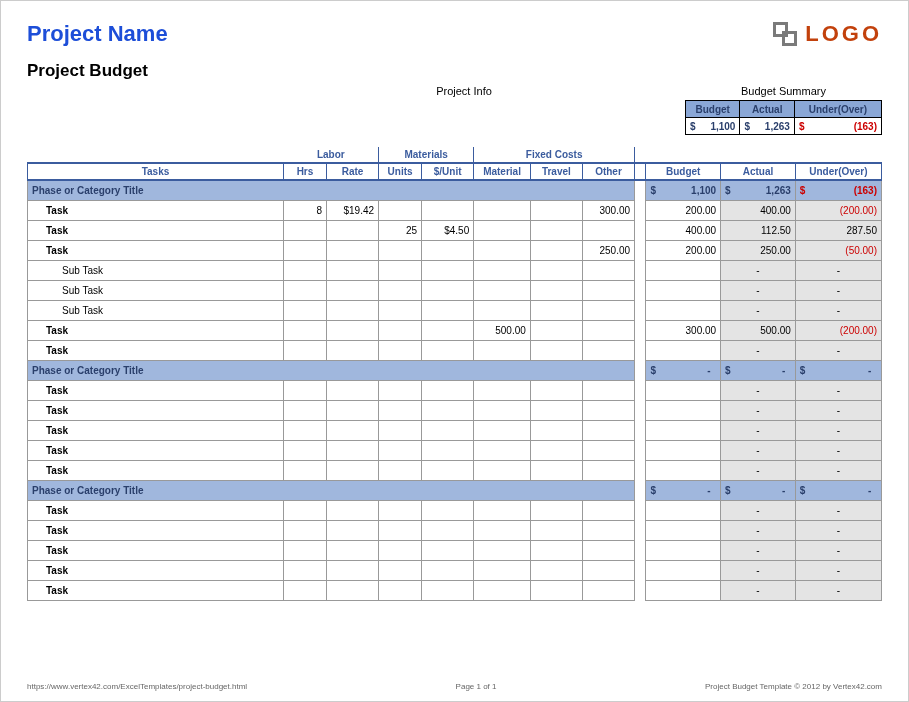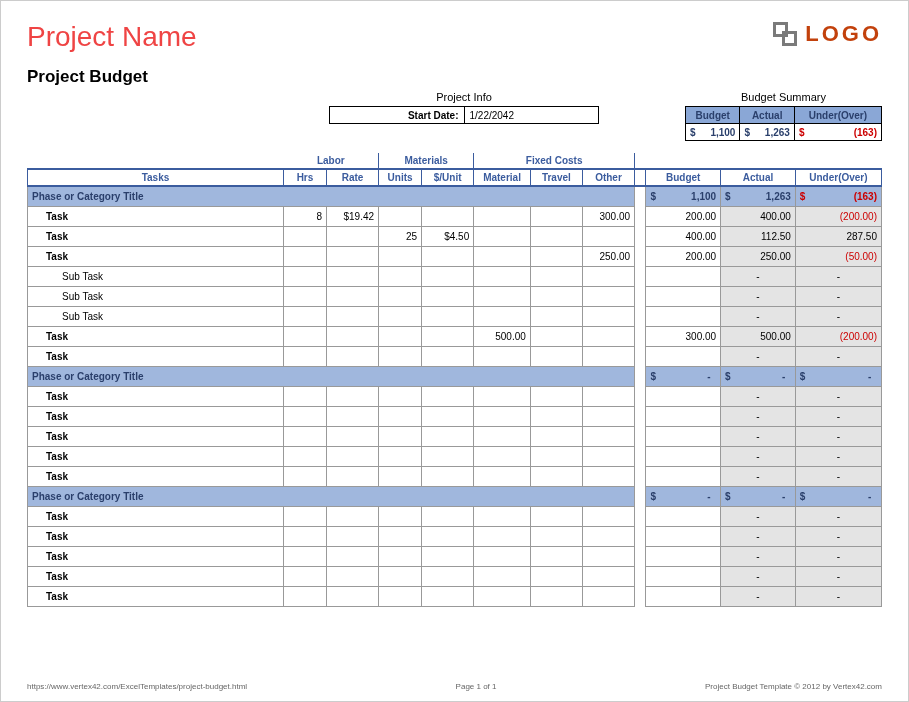--- a/index.html
+++ b/index.html
@@ -1,19 +1,19 @@
 <!DOCTYPE html>
 <html><head>
 <meta charset="utf-8">
 <style>
 *{box-sizing:border-box;margin:0;padding:0}
 body{font-family:Arial,sans-serif;font-size:10px;background:#fff;color:#000}
 .page{width:909px;height:702px;border:1px solid #ccc;padding:20px 26px 8px 26px;position:relative}
 .header{display:flex;justify-content:space-between;align-items:flex-start;margin-bottom:14px}
-.title{font-size:28px;font-weight:normal;color:#ef4444}
+.title{font-size:22px;font-weight:bold;color:#1d4ed8}
 .logo{display:flex;align-items:center;gap:8px;color:#c2410c;font-size:22px;font-weight:bold;letter-spacing:3px}
 .logo-icon{position:relative;width:24px;height:24px}
 .logo-icon .sq{position:absolute;width:15px;height:15px;border:3px solid #7a7a7a}
 .logo-icon .sq1{top:0;left:0}
 .logo-icon .sq2{bottom:0;right:0}
 .subtitle{font-size:17px;font-weight:bold;margin-bottom:4px}
 
 .inforow{display:flex;justify-content:space-between;align-items:flex-start;margin-bottom:12px}
 .inforow .pinfo{width:270px;margin-left:302px}
 .inforow .pinfo-title{text-align:center;font-size:11px;margin-bottom:3px}
@@ -63,24 +63,20 @@
     </div>
   </div>
 
   <div class="subtitle">Project Budget</div>
 
   <div class="inforow">
     <div class="pinfo">
       <div class="pinfo-title">Project Info</div>
       <table>
         <tbody>
-        <tr>
-          <td class="lbl">Start Date:</td>
-          <td>1/22/2042</td>
-        </tr>
       </tbody>
         </table>
     </div>
     <div class="summary">
       <div class="summary-title">Budget Summary</div>
       <table>
         <tbody>
             <tr>
           <th>Budget</th>
           <th>Actual</th>

